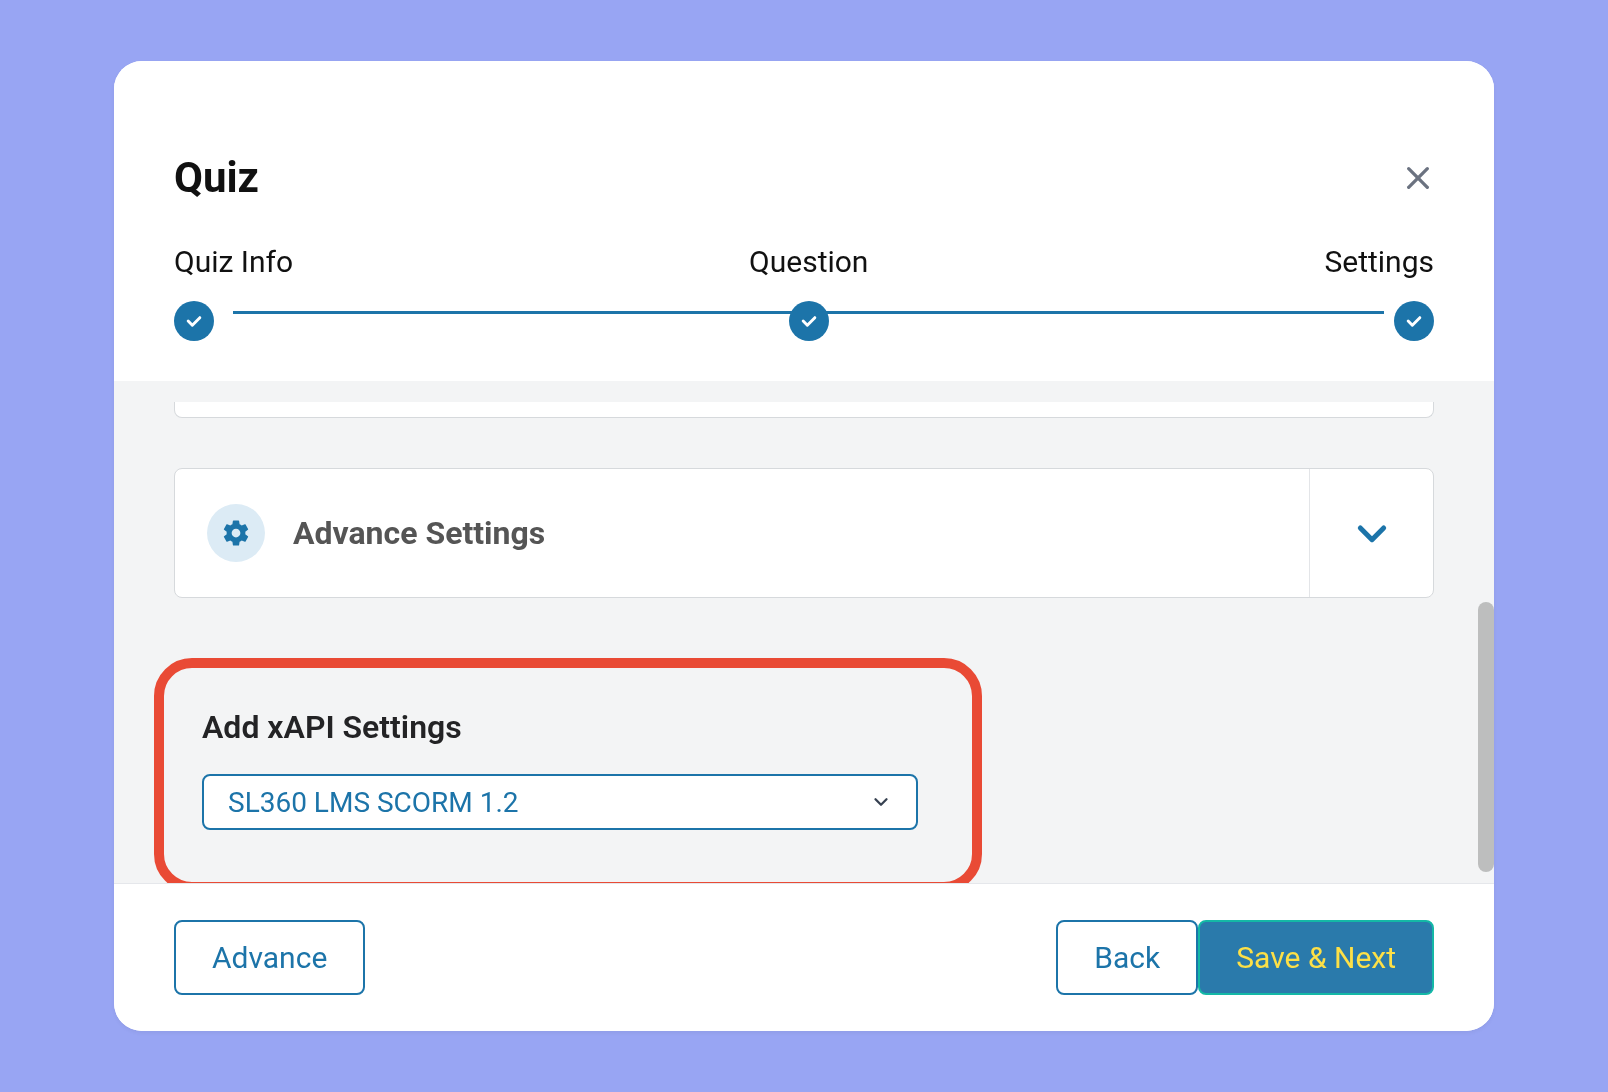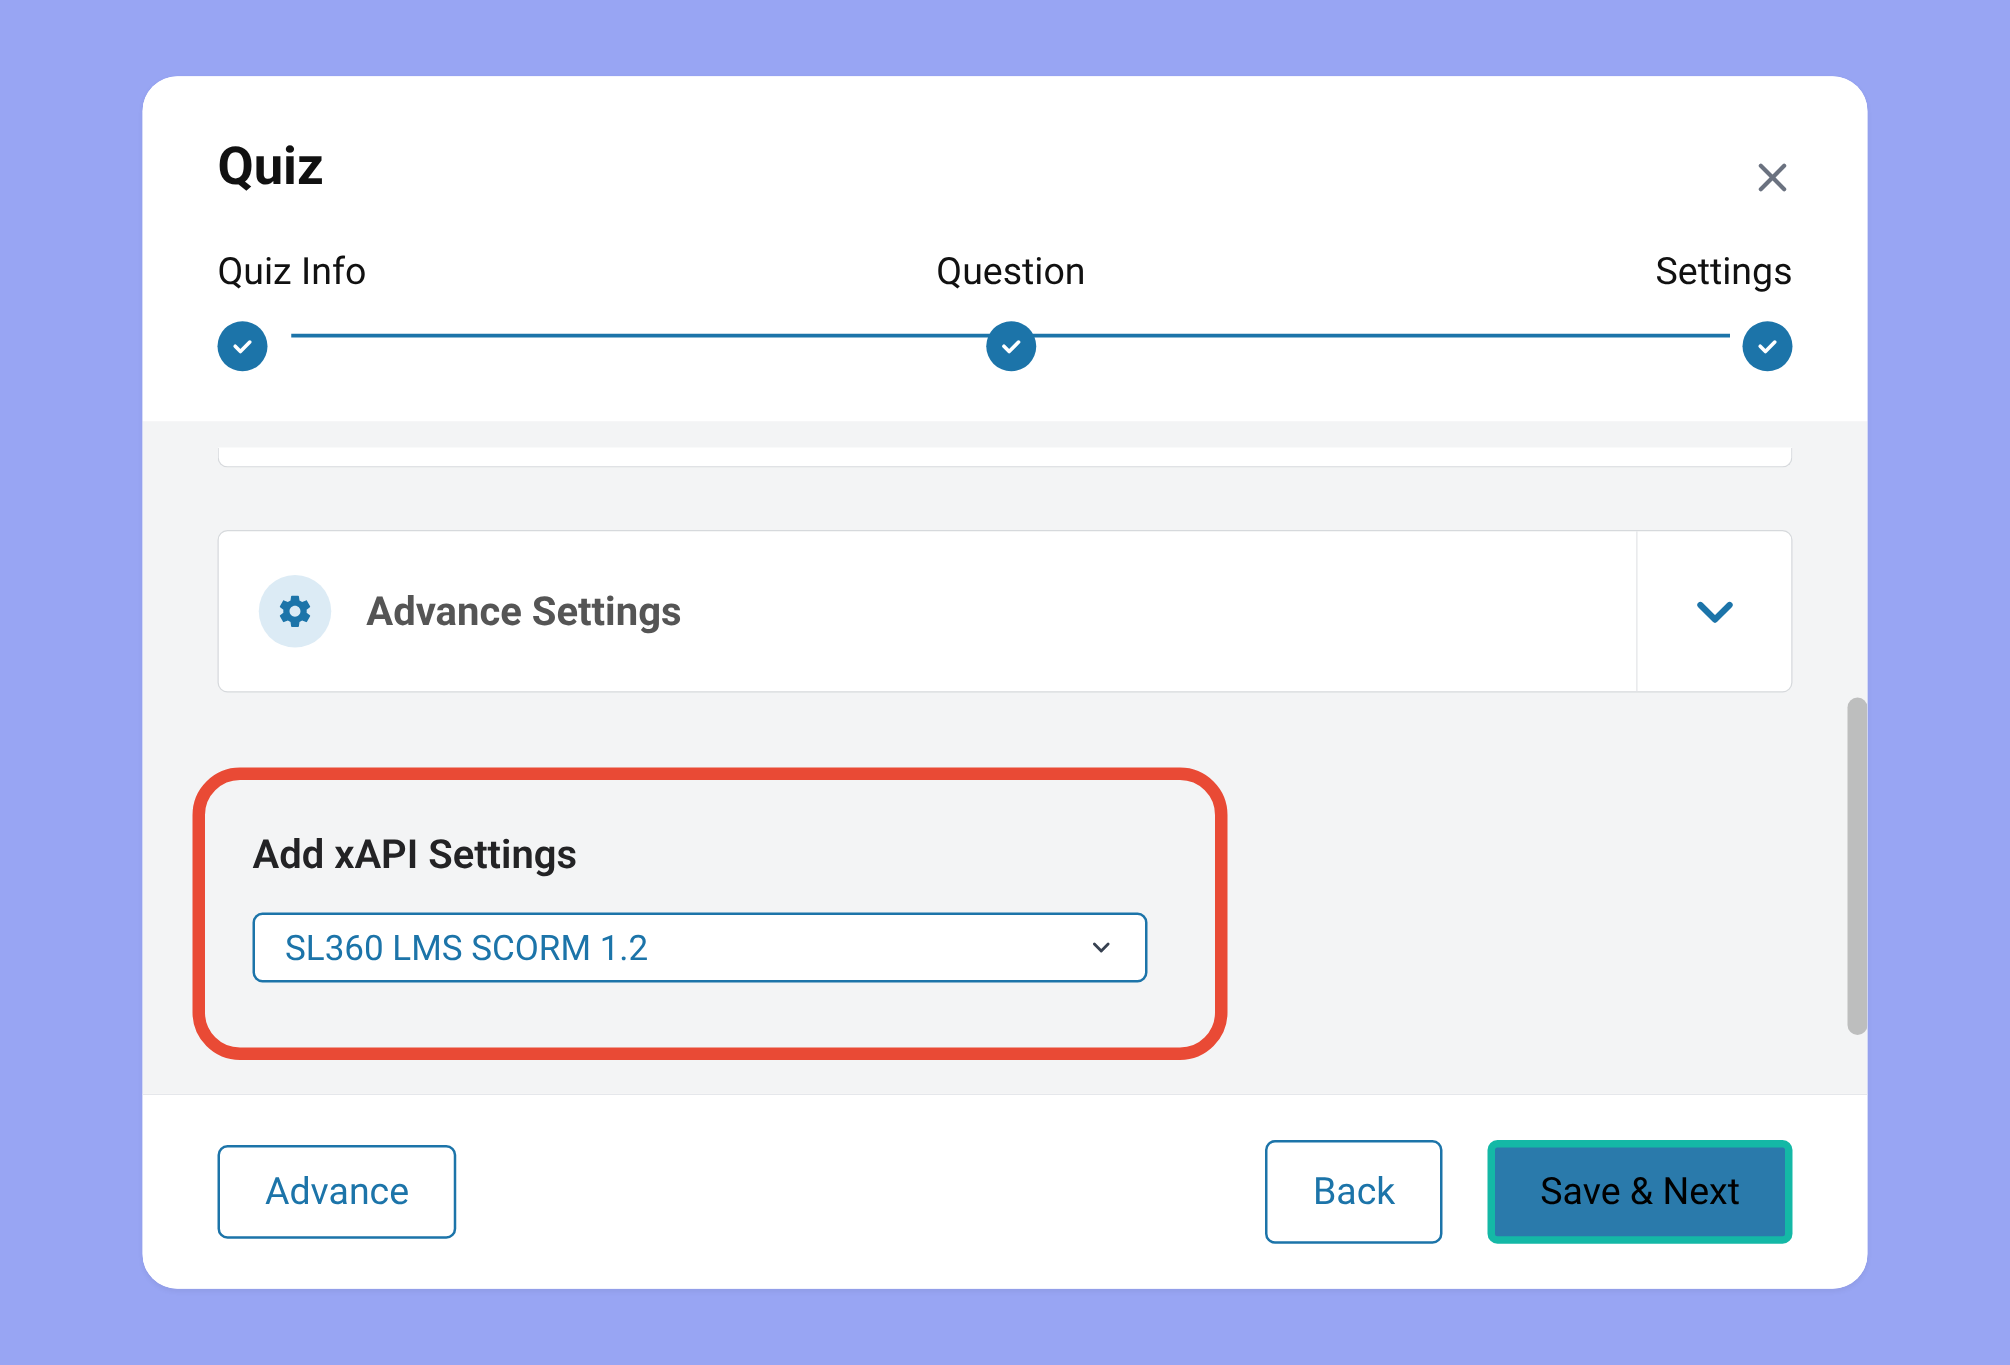--- a/index.html
+++ b/index.html
@@ -26,22 +26,23 @@
       flex-direction: column;
       box-shadow: 0 2px 4px rgba(0,0,0,0.05);
     }
     .modal-header {
       padding: 48px 60px 40px 60px;
       background: #fff;
     }
     .modal-title-row {
       display: flex;
       justify-content: space-between;
-      align-items: flex-end;
+      align-items: center;
       margin-bottom: 42px;
+      margin-top: 44px;
     }
     .modal-title {
       font-size: 42px;
       font-weight: 700;
       color: #111;
     }
     .close-btn {
       color: #6b7280;
       cursor: pointer;
       font-size: 0;
@@ -203,38 +204,37 @@
     .modal-footer {
       border-top: 1px solid #e5e7eb;
       padding: 36px 60px;
       display: flex;
       align-items: center;
       justify-content: space-between;
       background: #fff;
     }
     .footer-right {
       display: flex;
-      gap: 36px;
     }
     .btn {
       font-size: 30px;
       padding: 18px 36px;
       border-radius: 8px;
       cursor: pointer;
       font-family: inherit;
     }
     .btn-outline {
       background: #fff;
       border: 2px solid #1c74a9;
       color: #1c74a9;
     }
     .btn-primary {
       background: #2a7aab;
-      border: 6px solid #14b8a6;
-      color: #000000;
+      border: 2px solid #14b8a6;
+      color: #fde047;
     }
   </style>
 </head>
 <body>
 
 <div class="modal">
   <div class="modal-header">
     <div class="modal-title-row">
       <div class="modal-title">Quiz</div>
       <div class="close-btn">

